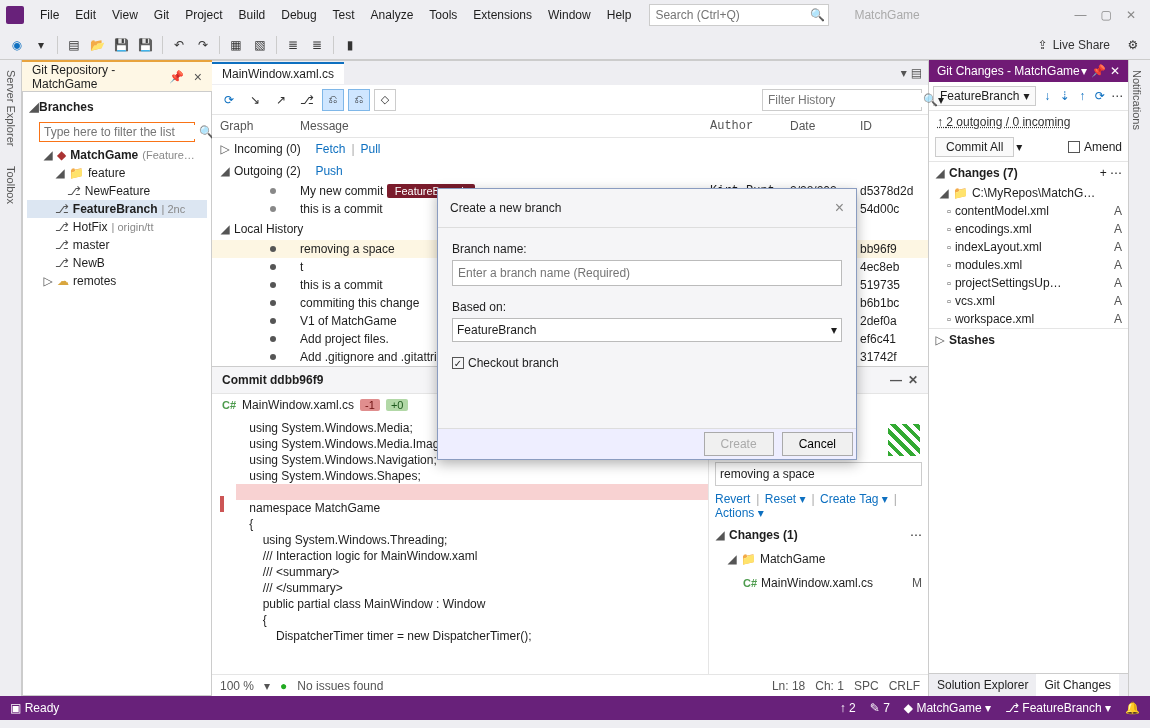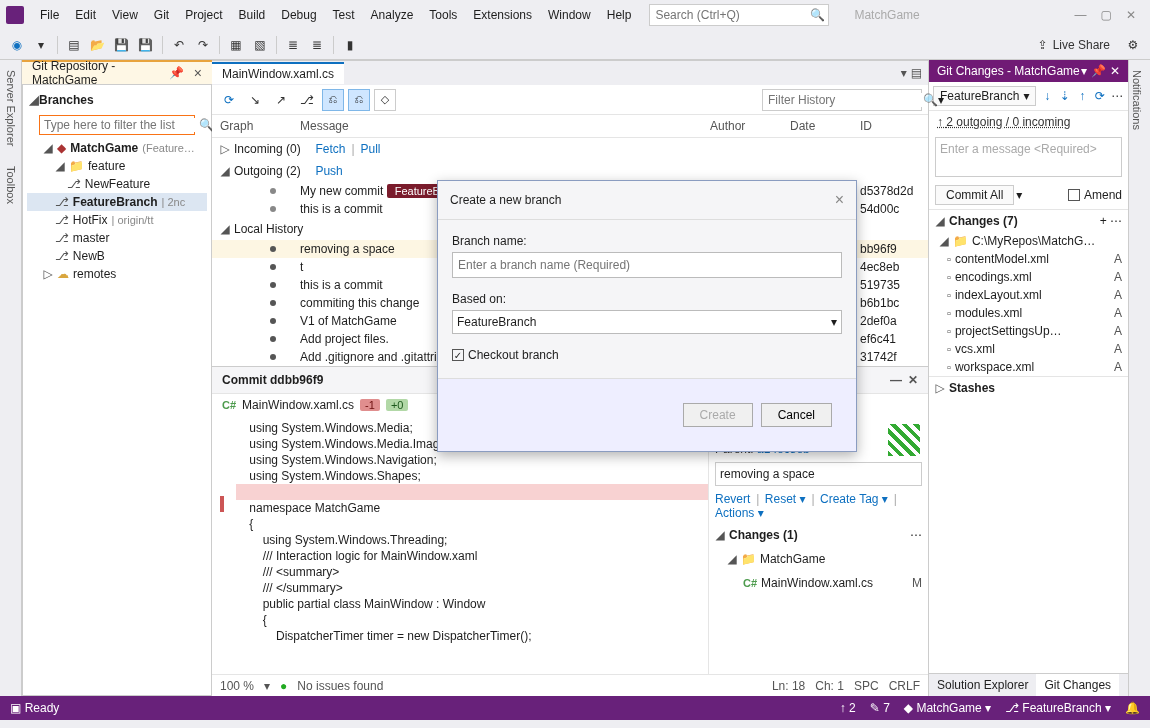--- a/index.html
+++ b/index.html
@@ -12,21 +12,21 @@
 .appname-btn { margin-left:10px; padding:3px 14px; color:#aaa; border:1px solid transparent; }
 .window-controls { margin-left:auto; display:flex; gap:14px; color:#888; padding:0 8px; }
 .toolbar { height:30px; display:flex; align-items:center; padding:0 6px; gap:2px; border-bottom:1px solid #ccc; }
 .tb-btn { width:22px; height:22px; display:flex; align-items:center; justify-content:center; color:#333; }
 .tb-sep { width:1px; height:18px; background:#ccc; margin:0 3px; }
 .liveshare { margin-left:auto; padding:0 10px; display:flex; align-items:center; gap:5px; color:#333; }
 .content { display:flex; height:636px; }
 .vbar { width:22px; background:#eeeef2; border-right:1px solid #ccc; display:flex; flex-direction:column; align-items:center; }
 .vtab { writing-mode:vertical-rl; padding:10px 2px; color:#555; font-size:11px; }
 .left-panel { width:190px; display:flex; flex-direction:column; }
-.doc-tabs { height:24px; display:flex; background:#eeeef2; }
+.doc-tabs { height:31px; display:flex; background:#eeeef2; }
 .doc-tab { padding:3px 10px; display:flex; align-items:center; gap:5px; }
 .doc-tab.active-yellow { background:#fef7e5; border-top:2px solid #e8a33d; }
 .doc-tab.active-blue { background:#fff; border-top:2px solid #0e70c0; }
 .close-x { color:#555; font-size:14px; margin-left:4px; }
 .left-body { background:#fff; flex:1; border:1px solid #ccc; padding:4px; }
 .branches-hdr { display:flex; align-items:center; padding:4px 2px; font-weight:bold; }
 .filter-box { margin:4px 12px; border:1px solid #f97316; display:flex; align-items:center; padding:2px 4px; }
 .filter-box input { border:none; outline:none; flex:1; font-size:12px; color:#888; }
 .tree { margin-top:4px; }
 .tree-row { display:flex; align-items:center; padding:2px 2px 2px 0; gap:4px; white-space:nowrap; overflow:hidden; }
@@ -37,21 +37,21 @@
 .bold { font-weight:bold; }
 .trim { color:#888; font-size:11px; }
 .center-panel { flex:1; display:flex; flex-direction:column; background:#fff; border-top:1px solid #ccc; position:relative; }
 .doc-tab-bar { height:24px; display:flex; align-items:center; background:#eeeef2; }
 .history-tools { height:30px; display:flex; align-items:center; padding:0 6px; border-bottom:1px solid #e5e5e5; gap:4px; background:#fff; }
 .sq-btn { width:22px; height:22px; border:1px solid #ccc; background:#fff; display:flex; align-items:center; justify-content:center; font-size:11px; }
 .sq-btn.on { background:#cfe6ff; border-color:#7fb7e8; }
 .filter-hist { margin-left:auto; border:1px solid #ccc; width:160px; height:22px; display:flex; align-items:center; padding:0 5px; background:#fff; }
 .filter-hist input { border:none; outline:none; flex:1; color:#888; }
 .grid-hdr { display:flex; padding:4px 8px; color:#555; border-bottom:1px solid #e5e5e5; }
-.col-graph { width:80px; } .col-msg { flex:1; } .col-author { width:80px; } .col-date { width:70px; } .col-id { width:60px; }
+.col-graph { width:80px; } .col-msg { flex:1; } .col-author { width:80px;font-family:Liberation Mono, monospace; } .col-date { width:70px; } .col-id { width:60px; }
 .group-row { padding:4px 8px; display:flex; align-items:center; gap:4px; }
 .group-row .verb-fetch { color:#0e70c0; }
 .commit-row { display:flex; padding:2px 8px; align-items:center; }
 .branch-badge { background:#7a1c2c; color:#fff; padding:1px 8px; border-radius:2px; font-size:11px; }
 .graph-cell { width:80px; display:flex; align-items:center; justify-content:flex-start; padding-left:50px;}
 .dot { width:6px; height:6px; border-radius:50%; background:#555; display:inline-block; }
 .commit-pane { border-top:1px solid #ccc; display:flex; flex-direction:column; flex:1; min-height:0; position:relative; }
 .commit-hdr { background:#f5f5f7; padding:6px 10px; border-bottom:1px solid #e5e5e5; font-weight:bold; font-size:13px; display:flex; align-items:center; }
 .pin-x { margin-left:auto; display:flex; gap:6px; color:#555; }
 .diff-file-row { display:flex; align-items:center; gap:6px; padding:4px 10px; background:#fff; }
@@ -87,30 +87,30 @@
 .amend-chk { display:flex; align-items:center; gap:4px; margin-left:auto; }
 .rp-section-hdr { padding:4px 6px; display:flex; align-items:center; gap:4px; border-top:1px solid #e5e5e5; }
 .rp-tree-row { padding:2px 6px 2px 18px; display:flex; align-items:center; gap:4px; font-size:12px; }
 .rp-status-A { margin-left:auto; color:#555; }
 .tabs-bottom { margin-top:auto; display:flex; background:#eeeef2; border-top:1px solid #ccc; }
 .tabs-bottom .t { padding:4px 8px; }
 .tabs-bottom .t.active { background:#fff; }
 .vright { width:22px; background:#eeeef2; border-left:1px solid #ccc; }
 .statusbar { height:24px; background:#68217a; color:#fff; display:flex; align-items:center; padding:0 10px; gap:14px; font-size:12px; }
 .statusbar .right { margin-left:auto; display:flex; gap:14px; align-items:center; }
-.modal { position:absolute; left:437px; top:180px; width:420px; height:272px; background:#f5f5f7; border:1px solid #8a9cc0; box-shadow:0 4px 12px rgba(0,0,0,0.3); z-index:100; display:flex; flex-direction:column; }
+.modal { position:absolute; left:437px; top:188px; width:420px; height:272px; background:#f5f5f7; border:1px solid #8a9cc0; box-shadow:0 4px 12px rgba(0,0,0,0.3); z-index:100; display:flex; flex-direction:column; }
 .modal-title { padding:10px 12px; border-bottom:1px solid #ddd; display:flex; align-items:center; font-size:13px; }
 .modal-close { margin-left:auto; color:#888; font-size:16px; }
 .modal-body { padding:14px 14px 0 14px; flex:1; }
 .modal-label { display:block; margin-bottom:4px; font-size:12px; }
 .modal-input { width:100%; padding:5px; border:1px solid #bbb; background:#fff; margin-bottom:14px; font-size:12px; }
 .modal-select { width:100%; padding:4px; border:1px solid #bbb; background:#fff; display:flex; align-items:center; margin-bottom:14px; }
 .modal-chk { display:flex; align-items:center; gap:4px; }
 .modal-chk .cb { width:12px; height:12px; border:1px solid #555; display:flex; align-items:center; justify-content:center; font-size:10px; }
-.modal-footer { padding:24px; display:flex; justify-content:flex-end; gap:8px; border-top:1px solid #ddd; background:#eef; }
+.modal-footer { padding:3px; display:flex; justify-content:flex-end; gap:8px; border-top:1px solid #ddd; background:#eef; }
 .modal-btn { padding:4px 16px; border:1px solid #aaa; background:#f0f0f0; }
 .modal-btn.disabled { color:#aaa; }
 .cs-ico { color:#4d9b4d; font-size:11px; font-weight:bold; }
 .xml-ico { color:#555; font-size:11px; }
 .folder-ico { color:#d9a63e; }
 </style>
 </head>
 <body>
 
 <div class="topbar">
@@ -459,21 +459,20 @@
           <span>FeatureBranch</span> 
           <span>▾</span>
         </div>
       <span class="rp-icon" style="color:#0e70c0">↓</span>
       <span class="rp-icon" style="color:#0e70c0">⇣</span>
       <span class="rp-icon" style="color:#0e70c0">↑</span>
       <span class="rp-icon" style="color:#0e70c0">⟳</span>
       <span class="rp-icon">⋯</span>
     </div>
     <div class="rp-link">↑ <span>2 outgoing / 0 incoming</span></div>
-    <div class="rp-msg">Enter a message &lt;Required&gt;</div>
     <div class="rp-commit-row">
       <div class="rp-commit-btn">Commit All</div>
         <span>▾</span>
       <label class="amend-chk">
           <span style="width:12px;height:12px;border:1px solid #555;display:inline-block"></span>
           <span>Amend</span>
         </label>
     </div>
     <div class="rp-section-hdr">
         <span class="caret">◢</span>

